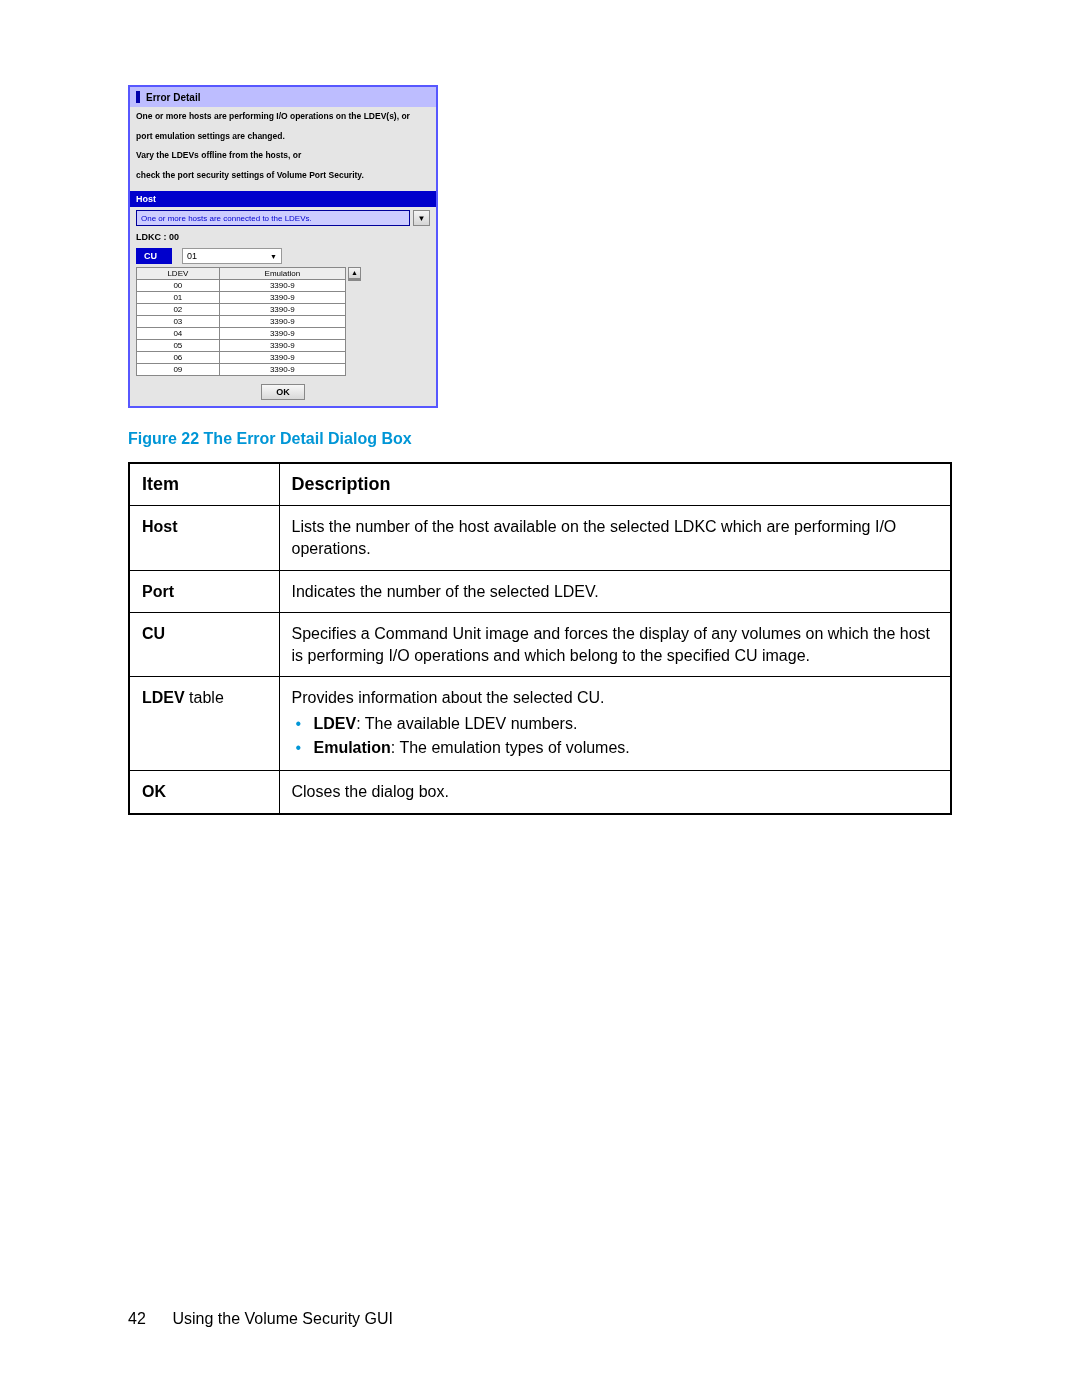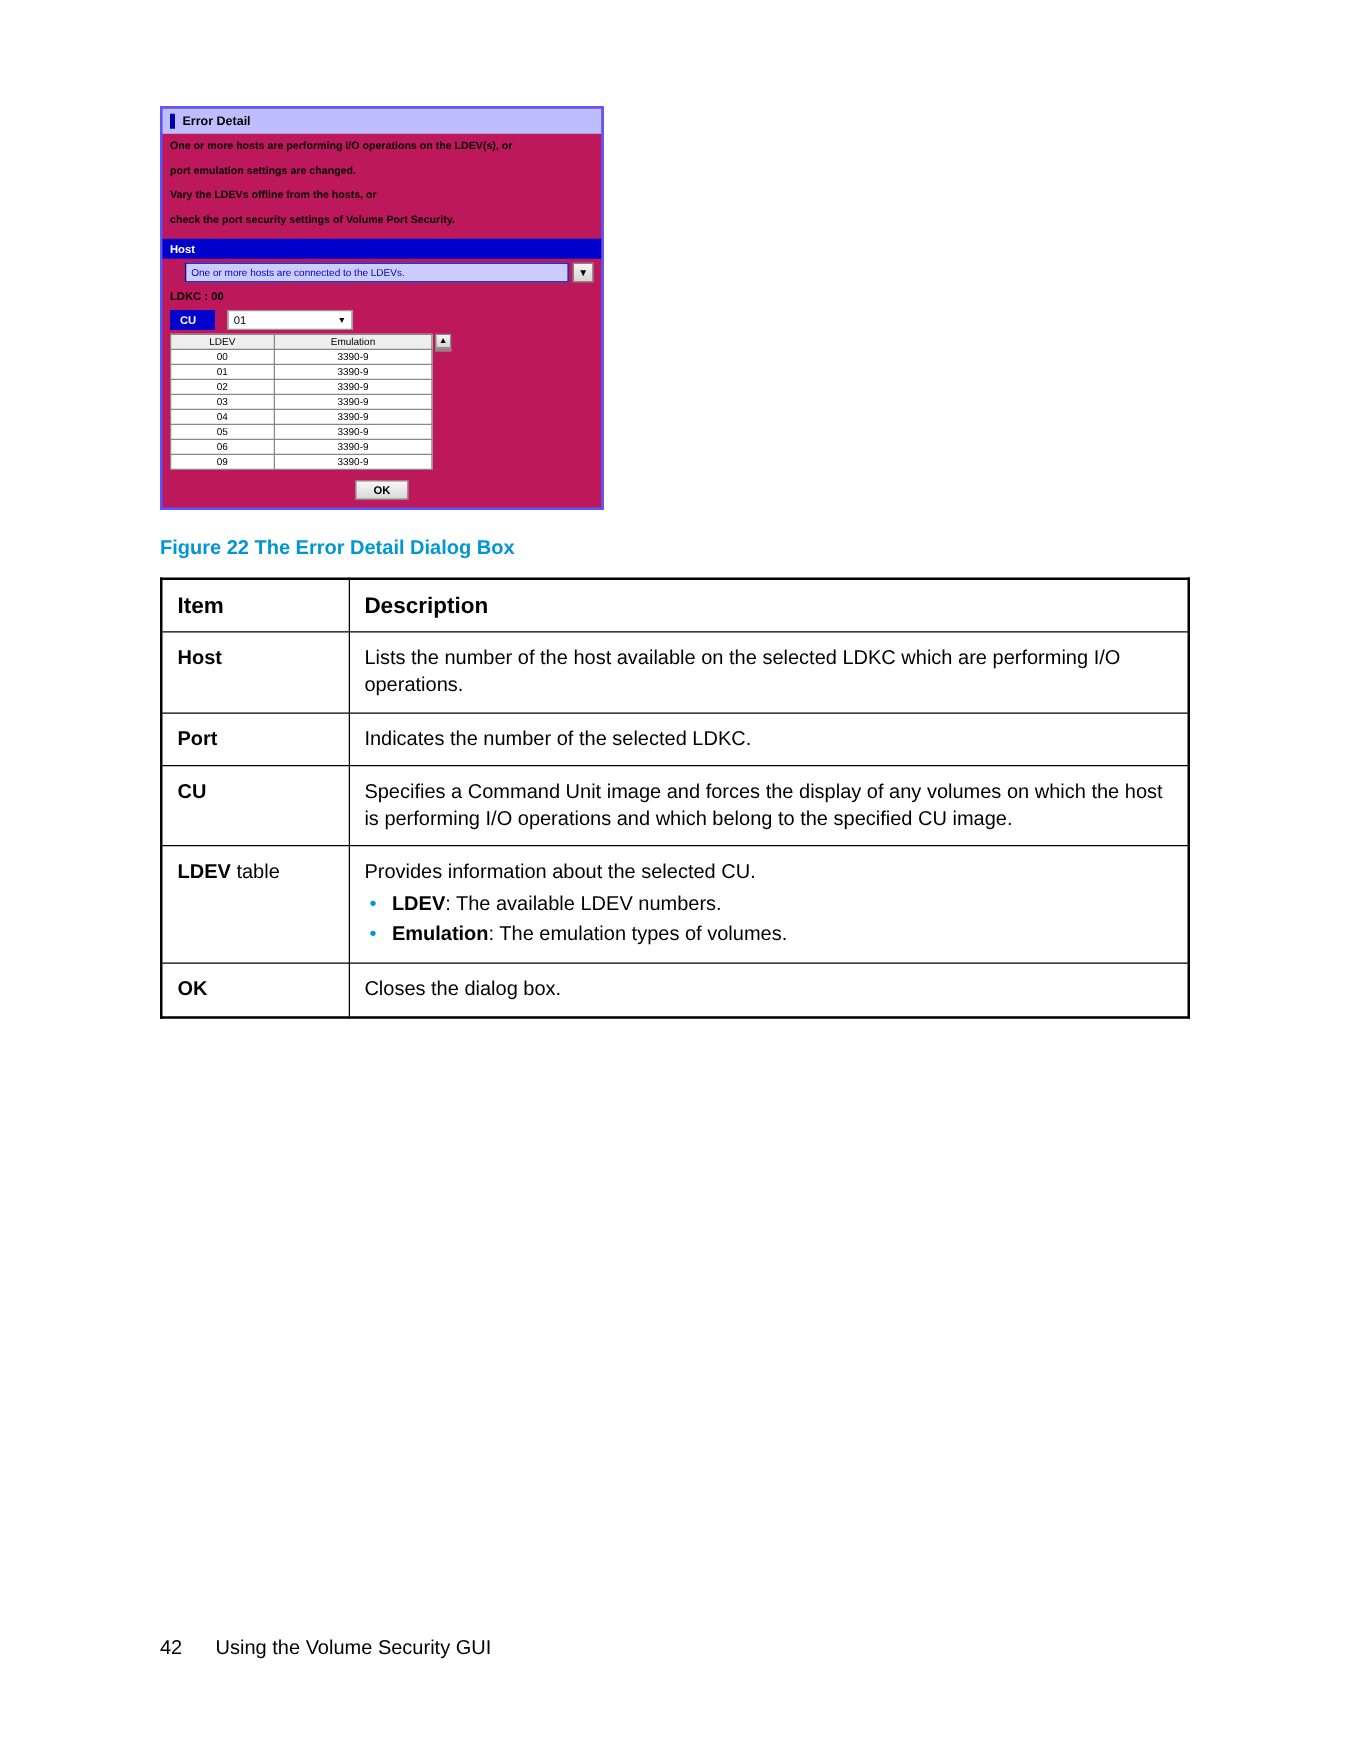--- a/index.html
+++ b/index.html
@@ -8,23 +8,23 @@
     height: 1397px;
     background: #ffffff;
     font-family: Arial, Helvetica, sans-serif;
     position: relative;
   }
   .page {
     padding: 85px 128px 0 128px;
   }
   
   .dialog-frame {
-    width: 355px;
+    width: 310px;
     border: 2px solid #5757ff;
-    background: #be185d;
+    background: #e5e5e5;
     font-size: 9px;
     position: relative;
   }
   .dialog-title {
     background: #bdbdff;
     padding: 4px 6px;
     display: flex;
     align-items: center;
   }
   .title-bar-marker {
@@ -53,21 +53,20 @@
     background: #0000cc;
     color: #fff;
     font-weight: bold;
     padding: 3px 6px;
     font-size: 9px;
   }
   .host-dropdown-row {
     padding: 3px 6px;
     display: flex;
     align-items: center;
-    margin-left: 12px;
   }
   .host-dropdown {
     flex: 1;
     border: 1px solid #000099;
     background: #ccccff;
     color: #0000cc;
     font-size: 8px;
     padding: 2px 4px;
     height: 16px;
     line-height: 12px;
@@ -308,21 +307,21 @@
         <tr>
       <th>Item</th>
       <th>Description</th>
     </tr>
     <tr>
       <td class="item-col">Host</td>
       <td>Lists the number of the host available on the selected LDKC which are performing I/O operations.</td>
     </tr>
     <tr>
       <td class="item-col">Port</td>
-      <td>Indicates the number of the selected LDKC.</td>
+      <td>Indicates the number of the selected LDEV.</td>
     </tr>
     <tr>
       <td class="item-col">CU</td>
       <td>Specifies a Command Unit image and forces the display of any volumes on which the host is performing I/O operations and which belong to the specified CU image.</td>
     </tr>
     <tr>
       <td class="item-col"><span>LDEV</span><span class="item-suffix"> table</span></td>
       <td>
         <span>Provides information about the selected CU.</span>
         <ul class="bullet-list">

